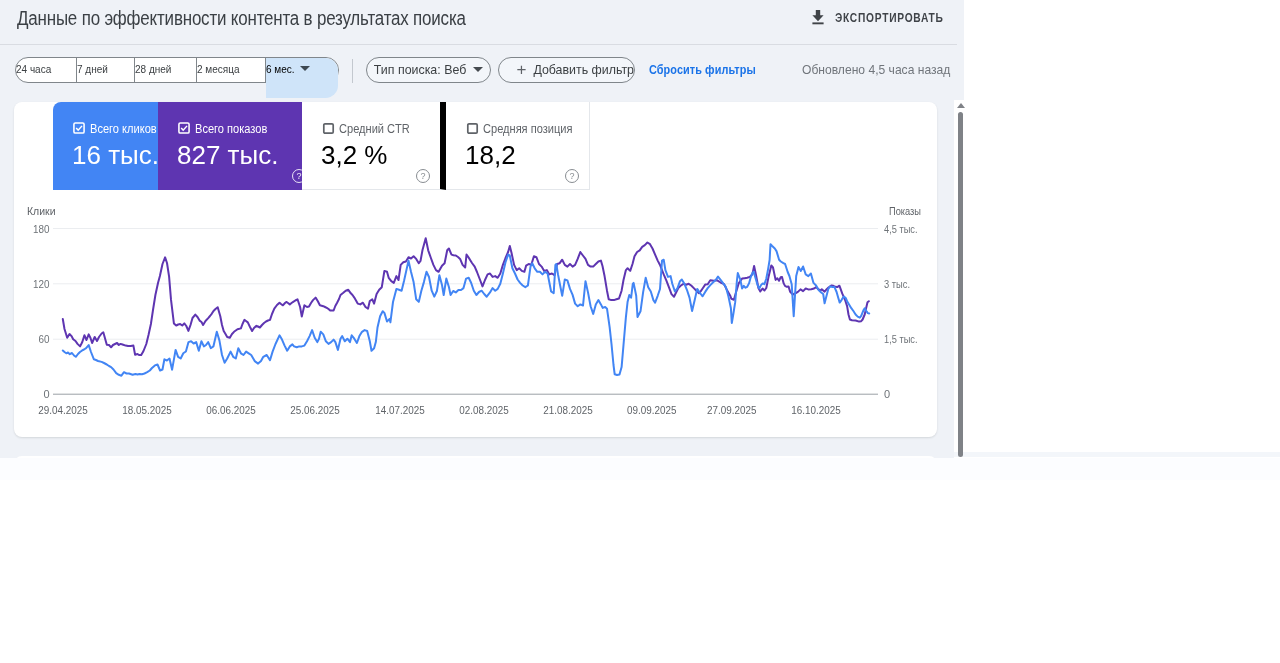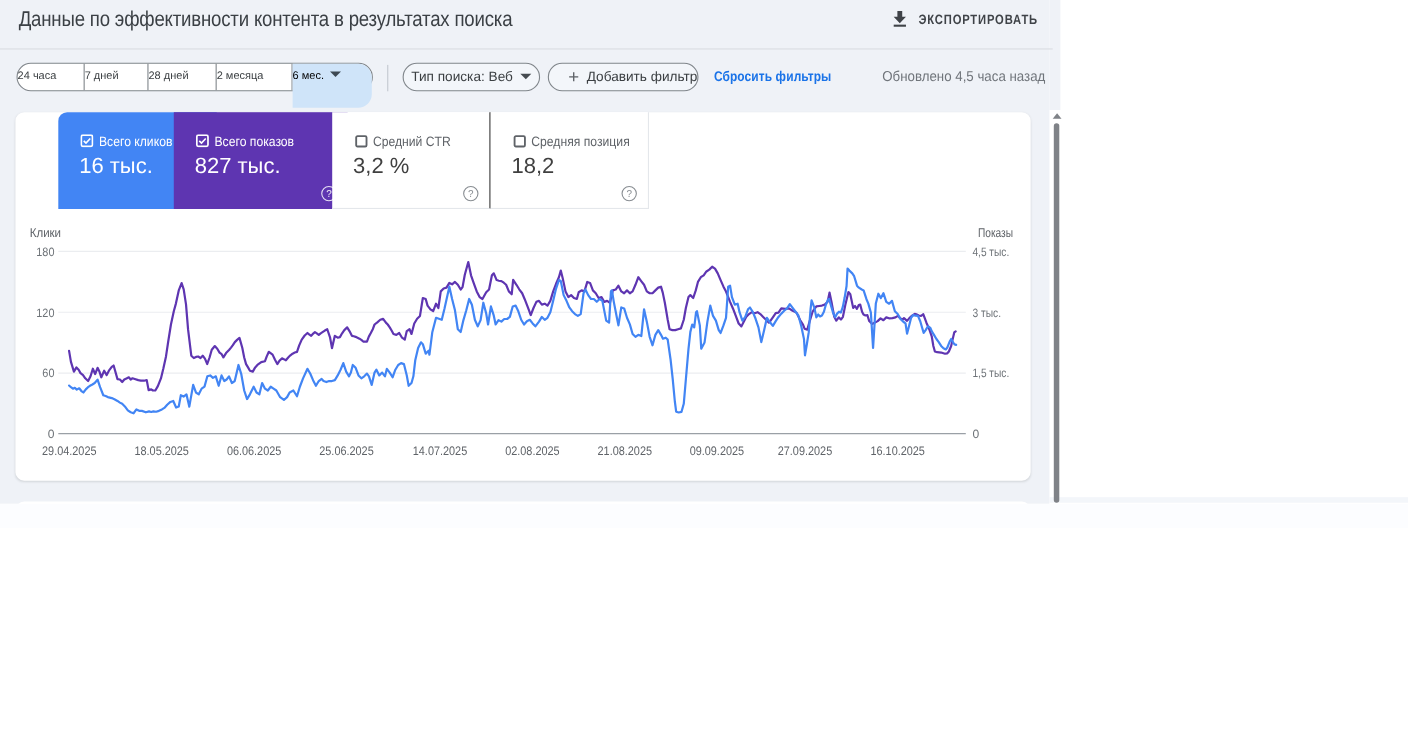--- a/index.html
+++ b/index.html
@@ -18,30 +18,30 @@
 .segtxt{position:absolute;top:0;height:40px;line-height:24px;text-align:left;font-size:10px;color:#3c4043;white-space:nowrap;}
 #seg5{background:#cfe4f9;border-radius:0 12.5px 12.5px 0;color:#000000;}
 .chip{top:57px;height:24px;border:1px solid #80868b;border-radius:13px;background:#f3f6fa;line-height:24px;font-size:12.4px;color:#3c4043;text-align:center;white-space:nowrap;}
 #vdiv{left:352px;top:59px;width:1px;height:24px;background:#c3c8cf;}
 #reset{left:649px;top:62px;font-size:12.8px;font-weight:bold;color:#1a73e8;letter-spacing:0.1px;transform:scaleX(0.85);transform-origin:0 50%;white-space:nowrap;}
 #updated{left:802px;top:62px;font-size:13px;color:#70757b;transform:scaleX(0.93);transform-origin:0 50%;white-space:nowrap;}
 #panel{left:14px;top:102px;width:923px;height:335px;background:#fff;border-radius:8px;box-shadow:0 1px 2px rgba(60,64,67,0.15);}
 .card{position:absolute;top:0;height:88px;}
 #card1{left:0;width:144px;background:#4285f4;border-radius:8px 0 0 0;margin-left:39px;}
 #card2{left:144px;width:158px;background:#5e35b1;}
-#card3{left:288px;width:144px;background:#fff;border-right:1px solid #000000;border-bottom:1px solid #e4e7eb;box-sizing:border-box;}
+#card3{left:288px;width:144px;background:#fff;border-right:6px solid #000000;border-bottom:1px solid #e4e7eb;box-sizing:border-box;}
 #card4{left:432px;width:144px;background:#fff;border-right:1px solid #e4e7eb;border-bottom:1px solid #e4e7eb;box-sizing:border-box;text-decoration:underline;}
 .cklab{position:absolute;left:20px;top:20px;height:13px;font-size:12.3px;white-space:nowrap;}
 .cklab .bx{position:absolute;left:0;top:0;}
 .cklab .tx{position:absolute;left:16.5px;top:0px;transform:scaleX(0.9);transform-origin:0 50%;white-space:nowrap;display:inline-block;}
 .wh .tx{color:#fff;}
 .gr .tx{color:#5f6368;}
-.val{position:absolute;left:19px;top:38px;font-size:20px;letter-spacing:0px;white-space:nowrap;}
+.val{position:absolute;left:19px;top:38px;font-size:26px;letter-spacing:0px;white-space:nowrap;}
 .wh2{color:#fff;}
-.gr2{color:#404040;text-align:right;}
+.gr2{color:#000000;text-align:right;}
 .qm{position:absolute;width:12px;height:12px;border-radius:50%;font-size:9px;line-height:12px;text-align:center;right:10px;top:67px;}
 .qmw{border:1.2px solid rgba(255,255,255,0.85);color:rgba(255,255,255,0.9);}
 .qmg{border:1.2px solid #888d92;color:#888d92;}
 #scroll-thumb{left:958px;top:112px;width:5px;height:345px;background:#7f8287;border-radius:3px;}
 #scroll-arrow{left:957px;top:103px;width:0;height:0;border-left:4px solid transparent;border-right:4px solid transparent;border-bottom:5px solid #7f8287;}
 svg text{font-family:"Liberation Sans",sans-serif;}
 </style></head>
 <body>
 <div class="abs" id="pane"></div>
 <div class="abs" id="pane2"></div>

